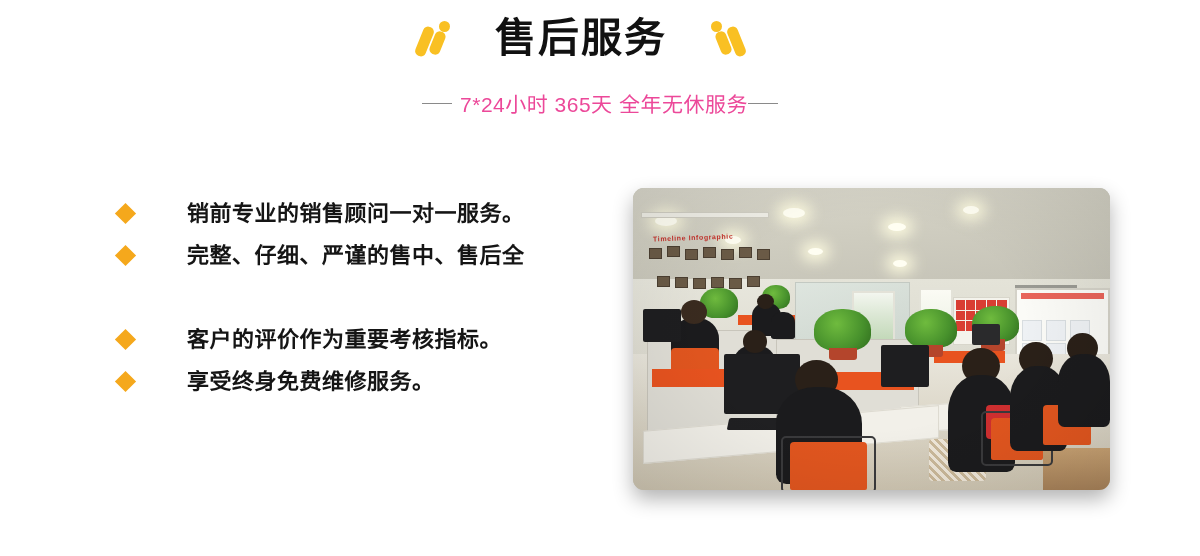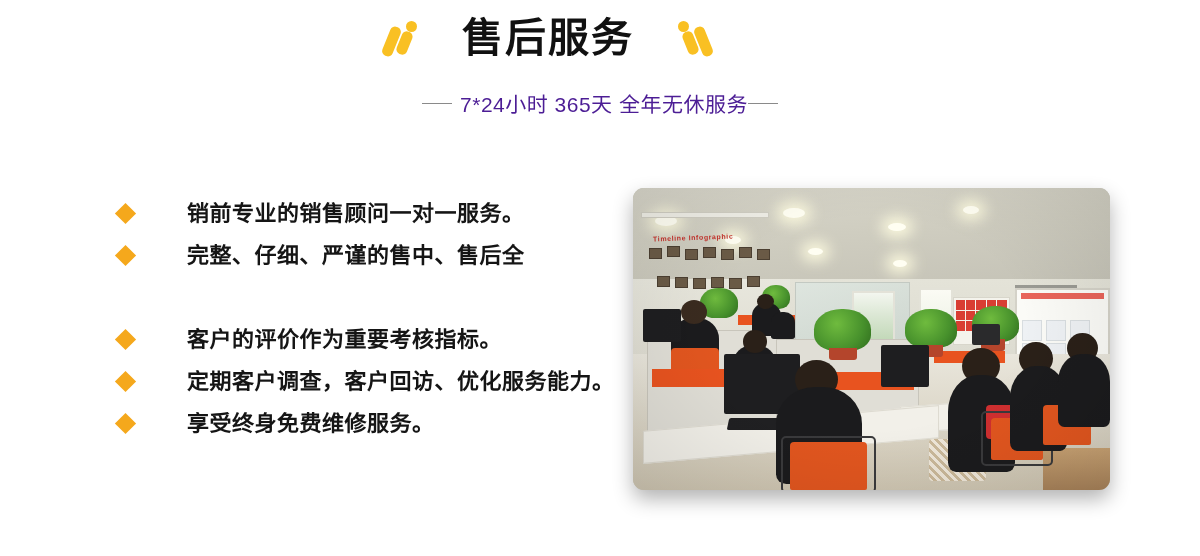--- a/index.html
+++ b/index.html
@@ -26,20 +26,21 @@
   }
   .title-row {
     position: absolute;
     left: 0;
     top: 18px;
     width: 1096px;
     display: flex;
     align-items: center;
     justify-content: center;
     gap: 40px;
+    padding-left: 33px;
   }
   .title-text {
     font-size: 41px;
     font-weight: bold;
     letter-spacing: 2px;
     color: #111111;
     line-height: 1;
     white-space: nowrap;
   }
 
@@ -79,21 +80,21 @@
     top: 88px;
     width: 1200px;
     display: flex;
     align-items: center;
     justify-content: center;
     gap: 0px;
   }
   .subtitle-text {
     font-size: 21px;
     font-weight: normal;
-    color: #4c1d95;
+    color: #ec4899;
     letter-spacing: 0.5px;
     white-space: nowrap;
   }
   .rule {
     display: inline-block;
     width: 30px;
     height: 1px;
     background: #8a8a8a;
   }
   .rule-left  { margin-right: 8px; }
@@ -447,24 +448,20 @@
 
   <div class="bullet-line">
     <span class="diamond spacer"></span>
   </div>
 
   <div class="bullet-line">
     <span class="diamond"></span>
     <span class="bullet-text">客户的评价作为重要考核指标。</span>
   </div>
 
-  <div class="bullet-line">
-    <span class="diamond"></span>
-    <span class="bullet-text">定期客户调查，客户回访、优化服务能力。</span>
-  </div>
 
   <div class="bullet-line">
     <span class="diamond"></span>
     <span class="bullet-text">享受终身免费维修服务。</span>
   </div>
 
 </div>
 
 <div class="photo-wrap">
   <div class="photo">

